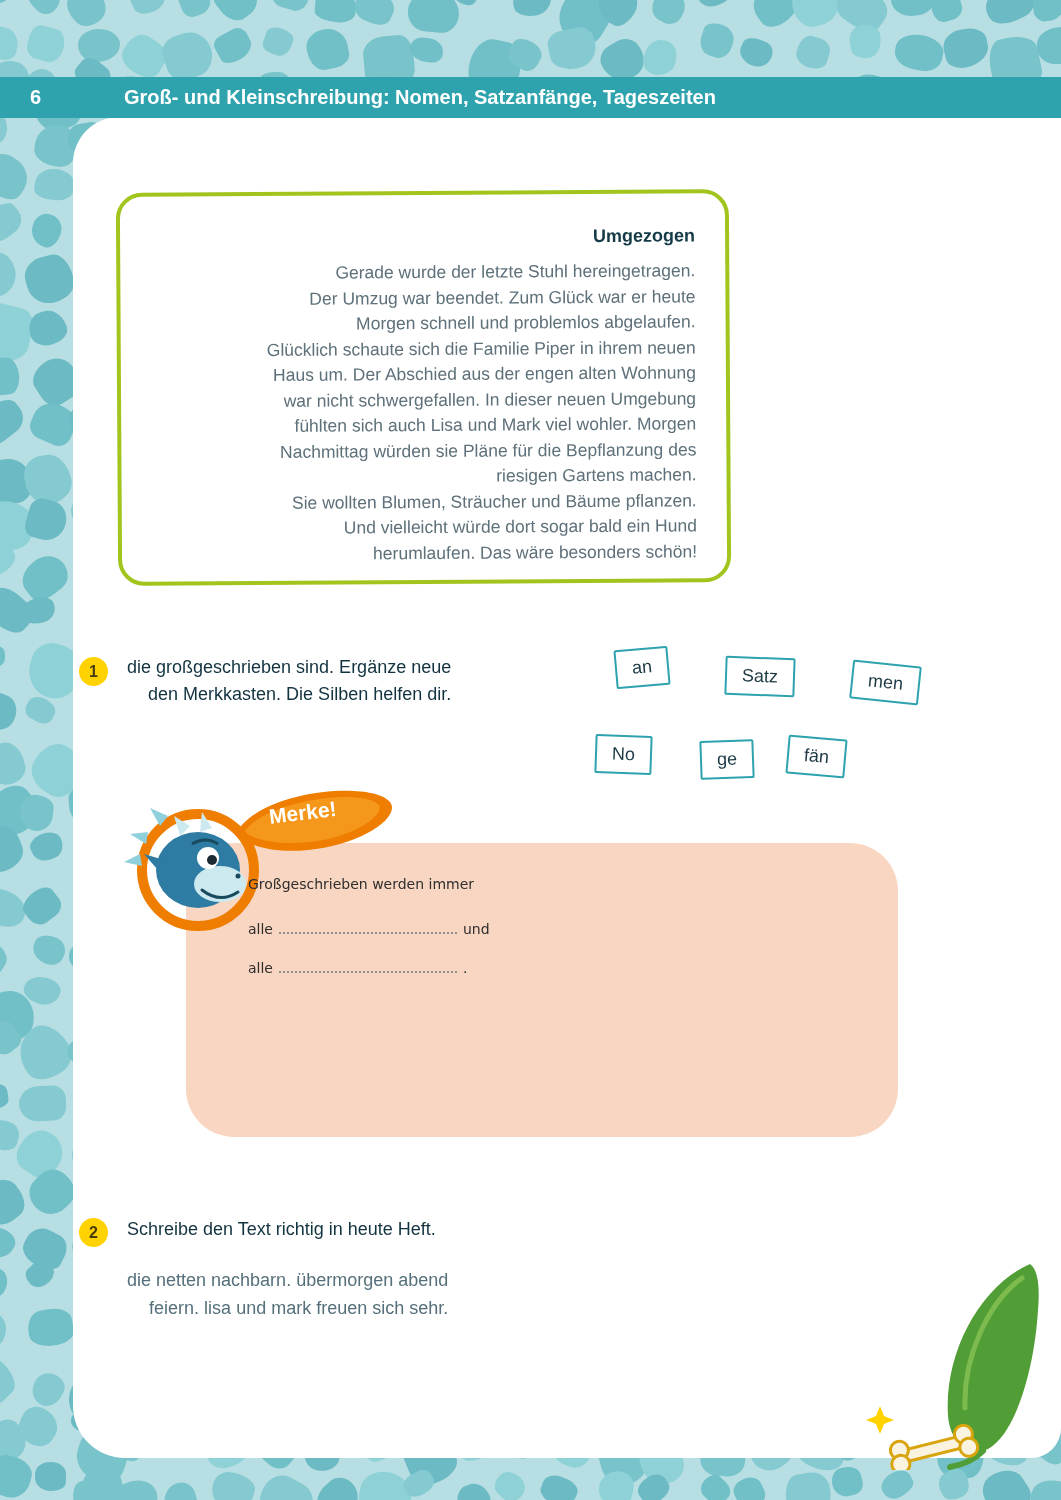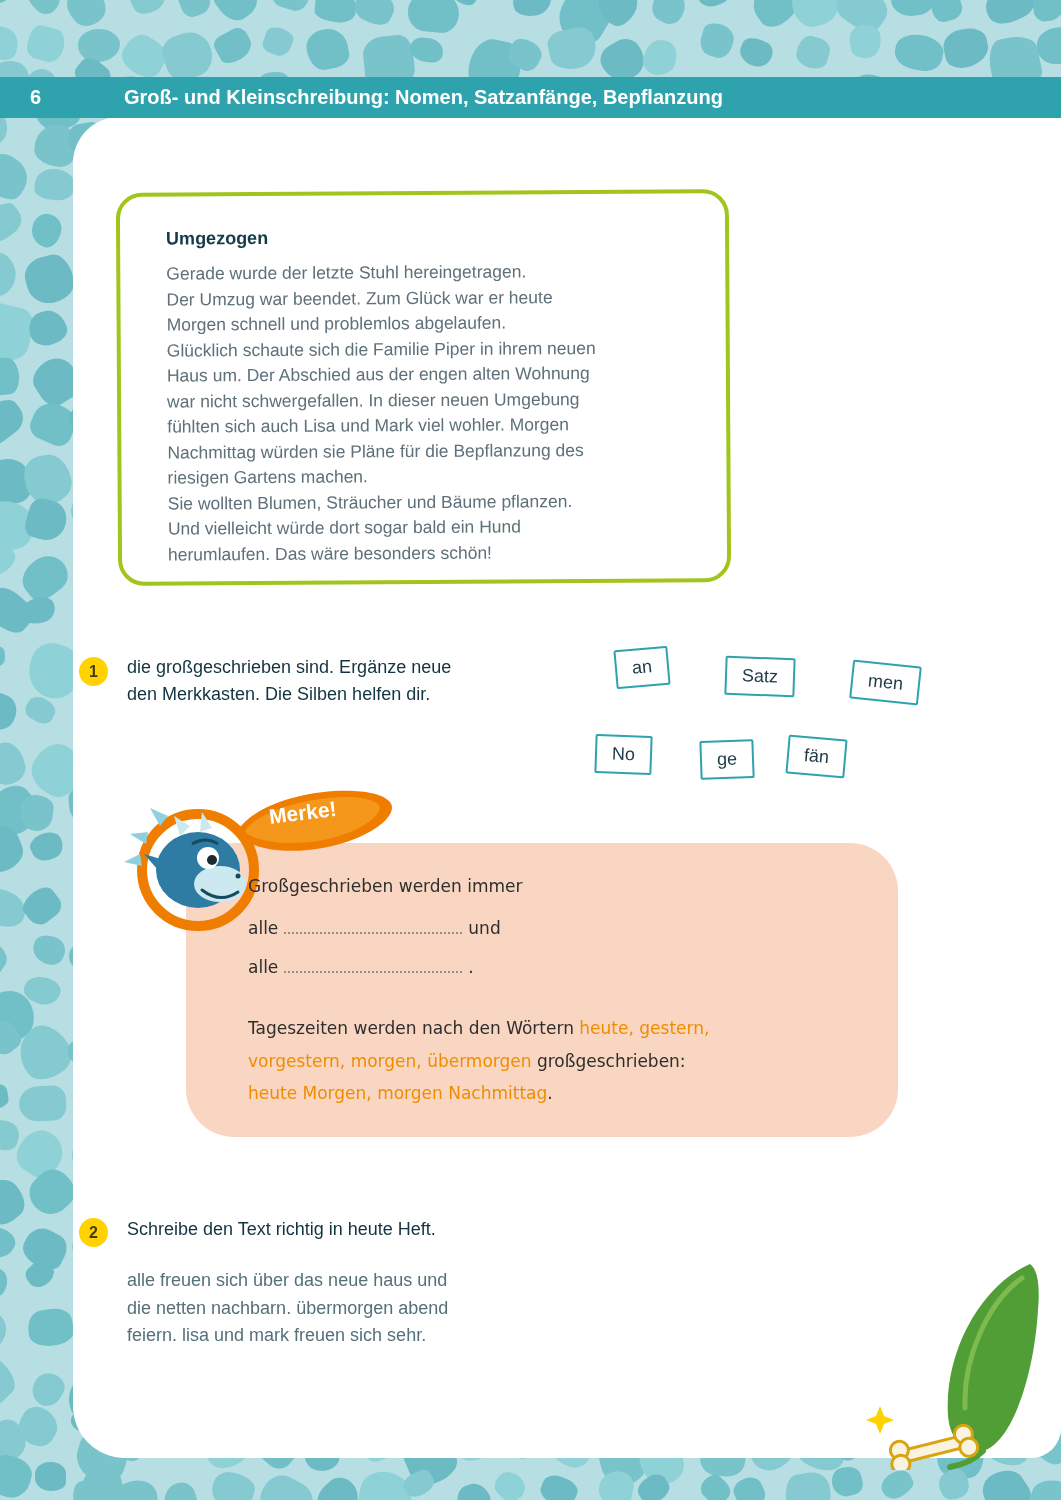--- a/index.html
+++ b/index.html
@@ -13,21 +13,21 @@
   .white-card{
     position:absolute; left:73px; top:117px; width:988px; height:1341px;
     background:#ffffff; border-radius:46px 0 30px 52px; z-index:1;
   }
   .header-bar{
     position:absolute; left:0; top:77px; width:1061px; height:41px;
     background:#2ea3ad; z-index:2; color:#ffffff; font-weight:bold; font-size:20px;
   }
   .header-num{position:absolute; left:30px; top:9px;}
   .header-title{position:absolute; left:124px; top:9px;}
-  .content{position:absolute; inset:0; z-index:3;}
+  .content{position:absolute; inset:0; z-index:3;text-align:right;}
 
   .reading-box{
     position:absolute; left:117px; top:191px; width:613px; height:393px;
     background:#ffffff; border:4px solid #a2c51d; border-radius:26px;
     transform:rotate(-0.35deg); box-sizing:border-box;
   }
   .reading-inner{padding:32px 30px 0 46px;}
   .reading-title{font-weight:bold; font-size:18px; color:#143b47; margin-bottom:12px;}
   .reading-line{font-size:17.5px; line-height:25.5px; color:#5e7079;}
 
@@ -42,21 +42,21 @@
     position:absolute; background:#ffffff; border:2px solid #2ea3ad;
     color:#1d3a45; font-size:18px; padding:7px 15px; border-radius:2px;
   }
 
   .mascot{position:absolute; left:118px; top:772px; width:284px; height:168px;}
 
   .merke-box{
     position:absolute; left:186px; top:843px; width:712px; height:294px;
     background:#f9d6c1; border-radius:48px;
   }
-  .merke-text{font-family:"DejaVu Sans", sans-serif; color:#2e2e2e; font-size:17px;}
+  .merke-text{font-family:"DejaVu Sans", sans-serif; color:#2e2e2e; font-size:14px;}
   .merke-intro{position:absolute; left:248px; top:876px;}
   .merke-row1{position:absolute; left:248px; top:917px;}
   .merke-row2{position:absolute; left:248px; top:956px;}
   .blank{
     display:inline-block; width:178px; height:15px; margin:0 6px;
     border-bottom:2px dotted #8f8f8f; vertical-align:baseline;
   }
   .merke-rule{position:absolute; left:248px; top:1012px; line-height:32.5px;}
   .hl{color:#f08c00;}
 
@@ -275,21 +275,21 @@
       <div class="pebble" style="left: 881.132px; top: 1472.15px; width: 32.3501px; height: 25.2379px; background: rgb(121, 195, 202); border-radius: 56% 50% 65% 43% / 53% 46% 37% 55%; transform: rotate(-27.6304deg);"></div>
       <div class="pebble" style="left: 939.181px; top: 1469.98px; width: 30.2825px; height: 28.7137px; background: rgb(132, 202, 208); border-radius: 46% 38% 44% 58% / 57% 46% 65% 40%; transform: rotate(-28.8488deg);"></div>
       <div class="pebble" style="left: 984.945px; top: 1469.58px; width: 43.0842px; height: 46.1009px; background: rgb(108, 186, 195); border-radius: 42% 63% 40% 53% / 43% 42% 37% 43%; transform: rotate(-33.6797deg);"></div>
       <div class="pebble" style="left: 1031.1px; top: 1479.83px; width: 42.0783px; height: 34.5693px; background: rgb(121, 195, 202); border-radius: 64% 45% 40% 43% / 56% 37% 37% 50%; transform: rotate(13.807deg);"></div>
     </div>
 
   <div class="white-card"></div>
 
   <div class="header-bar">
     <span class="header-num">6</span>
-    <span class="header-title">Groß- und Kleinschreibung: Nomen, Satzanfänge, Bepflanzung</span>
+    <span class="header-title">Groß- und Kleinschreibung: Nomen, Satzanfänge, Tageszeiten</span>
   </div>
 
   <div class="content">
 
     <div class="reading-box">
       <div class="reading-inner">
         <div class="reading-title">Umgezogen</div>
         <div class="reading-line">Gerade wurde der letzte Stuhl hereingetragen.</div>
         <div class="reading-line">Der Umzug war beendet. Zum Glück war er heute</div>
         <div class="reading-line">Morgen schnell und problemlos abgelaufen.</div>
@@ -338,31 +338,25 @@
       <path d="M46,88 l-20,-6 14,16 z" fill="#2e7ca3"></path>
     </svg>
 
     <div class="merke-text merke-intro">Großgeschrieben werden immer</div>
     <div class="merke-text merke-row1">
       <span>alle</span><span class="blank"></span><span>und</span>
     </div>
     <div class="merke-text merke-row2">
       <span>alle</span><span class="blank"></span><span>.</span>
     </div>
-    <div class="merke-text merke-rule">
-      <div><span>Tageszeiten werden nach den Wörtern </span><span class="hl">heute, gestern,</span></div>
-      <div><span class="hl">vorgestern, morgen, übermorgen</span><span> großgeschrieben:</span></div>
-      <div><span class="hl">heute Morgen, morgen Nachmittag</span><span>.</span></div>
-    </div>
 
     <div class="badge" style="left:79px; top:1218px;">2</div>
     <div class="task-text" style="left:127px; top:1216px;">Schreibe den Text richtig in heute Heft.</div>
 
     <div class="exercise-text">
-      <div>alle freuen sich über das neue haus und</div>
       <div>die netten nachbarn. übermorgen abend</div>
       <div>feiern. lisa und mark freuen sich sehr.</div>
     </div>
 
     <svg class="decor" style="left:862px; top:1258px; width:190px; height:212px;" viewBox="0 0 190 212">
       <path d="M168,6 C118,28 82,95 86,158 C88,182 103,197 121,193 C150,185 172,118 176,52 C178,28 176,12 168,6 Z" fill="#519e37"></path>
       <path d="M160,20 C126,44 101,100 103,150" stroke="#7dbb4e" stroke-width="5" fill="none" stroke-linecap="round"></path>
       <path d="M121,193 C112,202 100,207 88,209" stroke="#519e37" stroke-width="6" fill="none" stroke-linecap="round"></path>
       <g transform="rotate(-14 75 190)">
         <rect x="38" y="184" width="66" height="12" rx="6" fill="#faf3df" stroke="#d9a50f" stroke-width="3"></rect>

